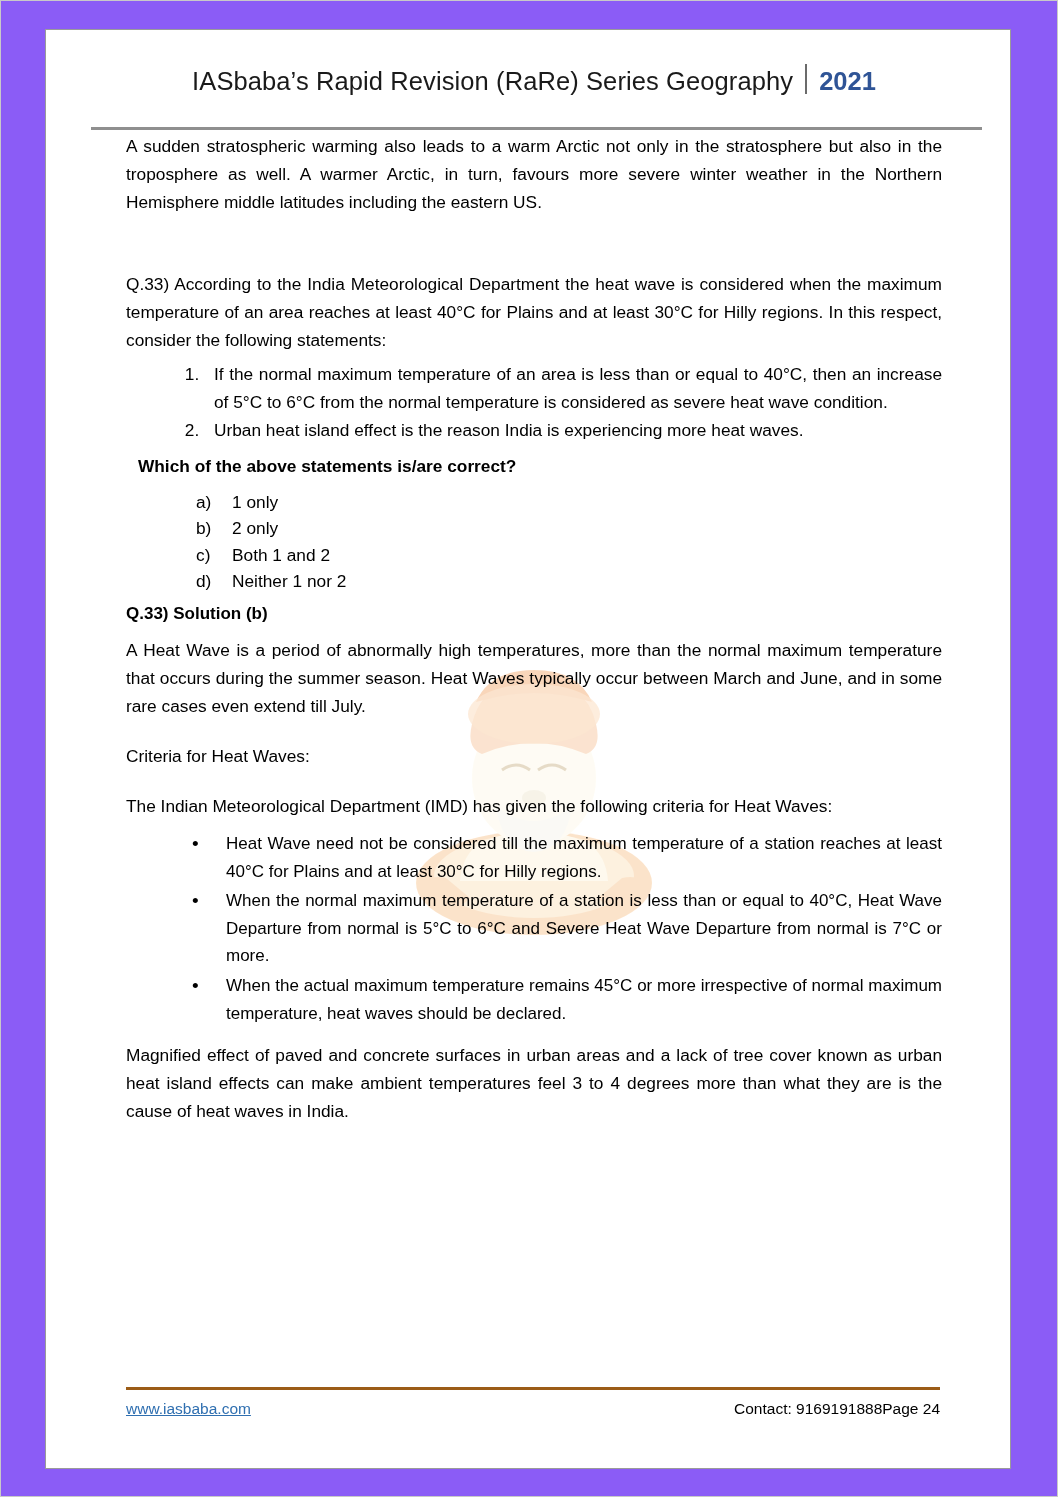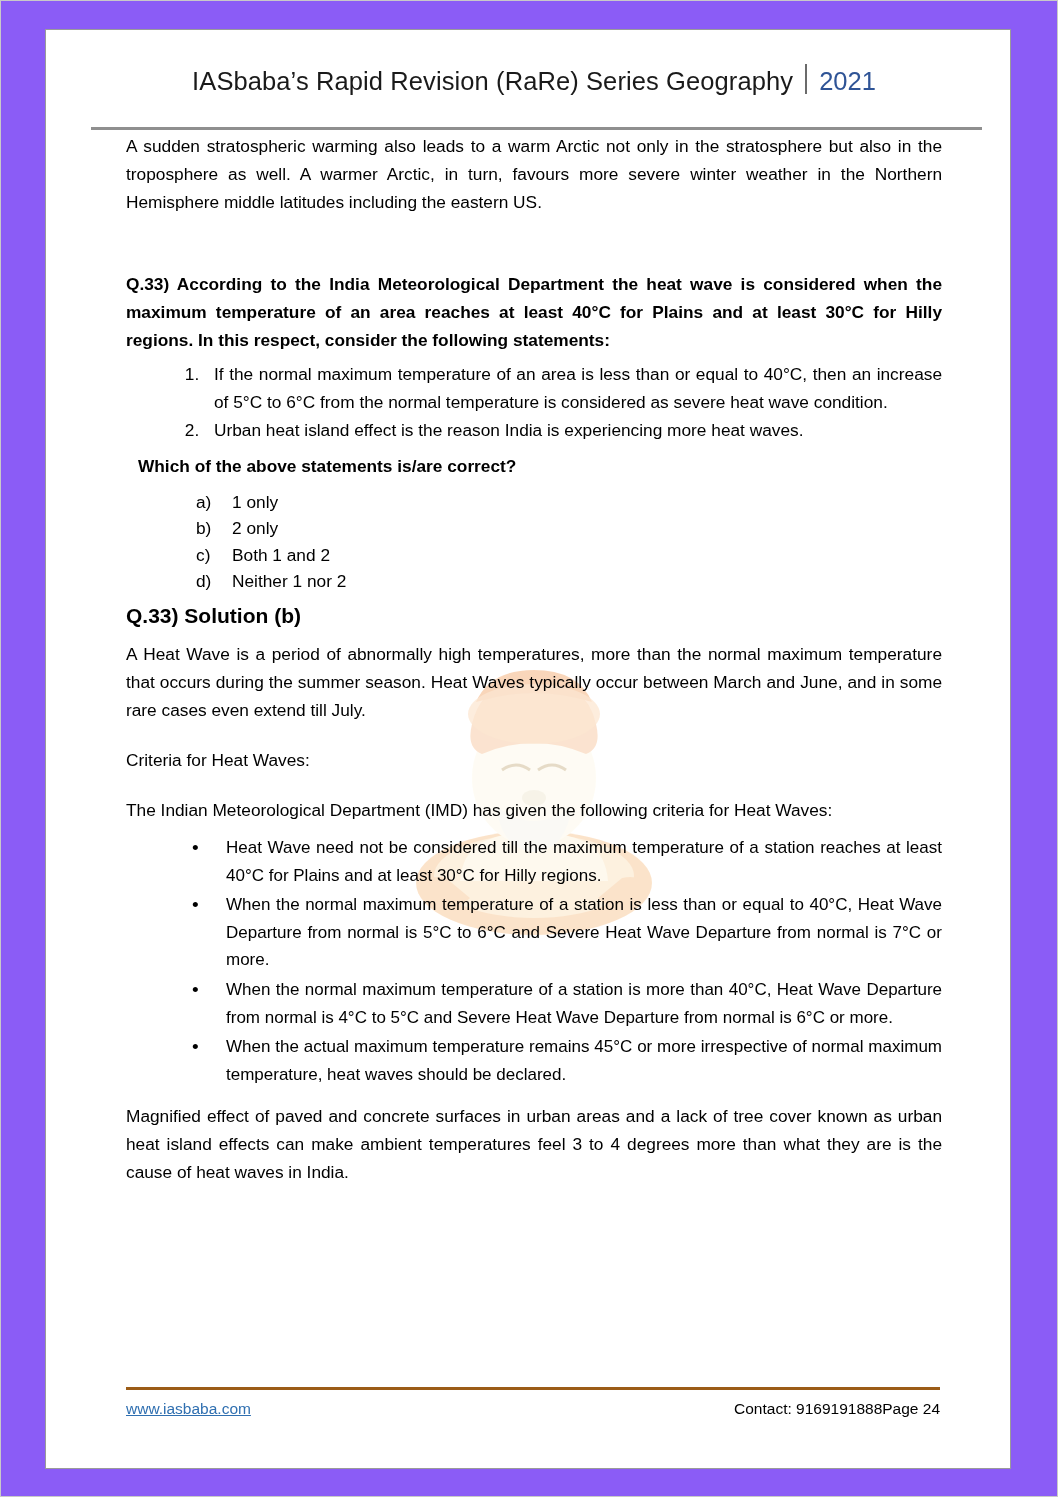--- a/index.html
+++ b/index.html
@@ -60,21 +60,21 @@
     display: inline-block;
     width: 2px;
     height: 30px;
     background: #6b6b6b;
     margin: 0 12px;
     position: relative;
     top: 4px;
   }
   .header-year {
     font-size: 25.5px;
-    font-weight: normal;
+    font-weight: bold;
     color: #2f5496;
   }
   .header-rule {
     position: absolute;
     left: -35px;
     right: -40px;
     bottom: 2px;
     height: 3px;
     background: #8f8f8f;
   }
@@ -89,30 +89,30 @@
   }
   .para.tight { margin-bottom: 0; }
   .spacer-lg { height: 44px; }
   .spacer-md { height: 22px; }
   .spacer-sm { height: 12px; }
 
   .qstem {
     font-size: 17.3px;
     line-height: 1.62;
     text-align: justify;
-    font-weight: bold;
+    font-weight: normal;
     margin: 0;
   }
   .subq {
     font-size: 17.3px;
     font-weight: bold;
     margin: 12px;
   }
   .solution-head {
-    font-size: 21px;
+    font-size: 17px;
     font-weight: bold;
     margin: 0;
   }
 
   ol.numlist {
     margin: 6px 0 6px 0;
     padding-left: 78px;
   }
   ol.numlist > li {
     font-size: 17.3px;
@@ -278,21 +278,20 @@
 
       <p class="para tight">Criteria for Heat Waves:</p>
 
       <div class="spacer-md"></div>
 
       <p class="para">The Indian Meteorological Department (IMD) has given the following criteria for Heat Waves:</p>
 
       <ul class="bullets">
         <li>Heat Wave need not be considered till the maximum temperature of a station reaches at least 40°C for Plains and at least 30°C for Hilly regions.</li>
         <li>When the normal maximum temperature of a station is less than or equal to 40°C, Heat Wave Departure from normal is 5°C to 6°C and Severe Heat Wave Departure from normal is 7°C or more.</li>
-        <li>When the normal maximum temperature of a station is more than 40°C, Heat Wave Departure from normal is 4°C to 5°C and Severe Heat Wave Departure from normal is 6°C or more.</li>
         <li>When the actual maximum temperature remains 45°C or more irrespective of normal maximum temperature, heat waves should be declared.</li>
       </ul>
 
       <p class="para">Magnified effect of paved and concrete surfaces in urban areas and a lack of tree cover known as urban heat island effects can make ambient temperatures feel 3 to 4 degrees more than what they are is the cause of heat waves in India.</p>
 
     </div>
 
     <div class="footer">
       <div class="footer-rule"></div>
       <div class="footer-row">

